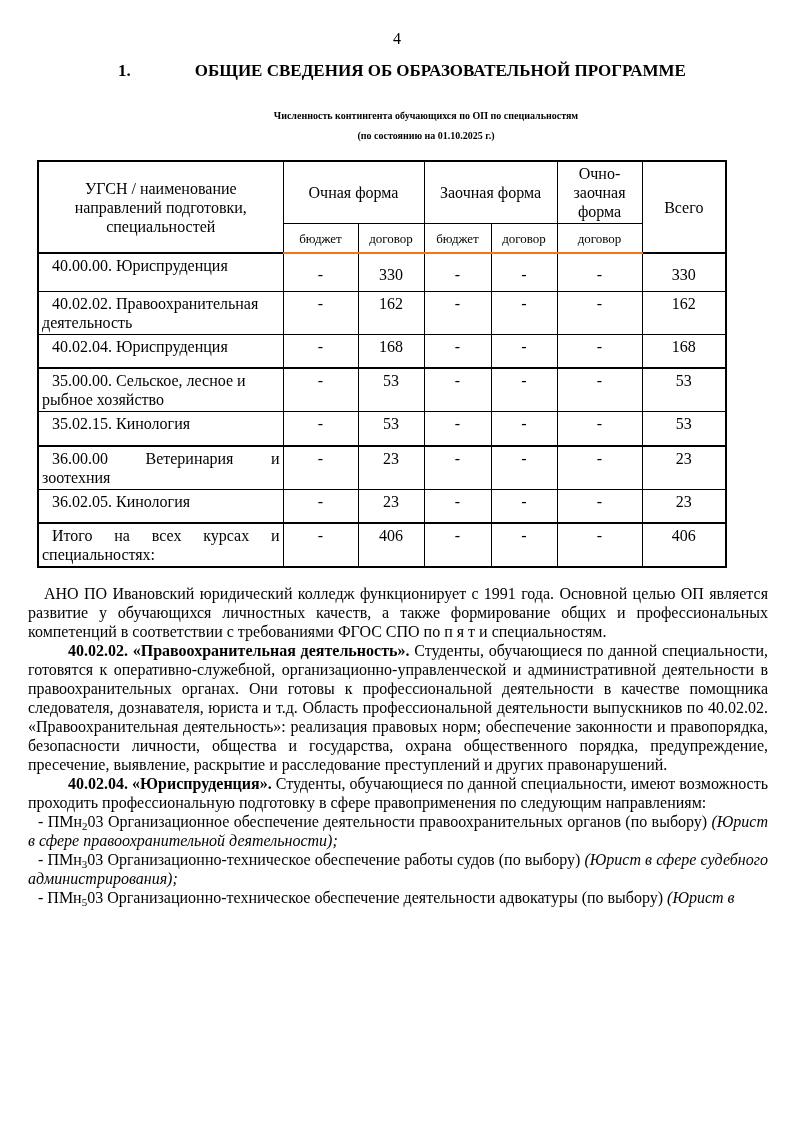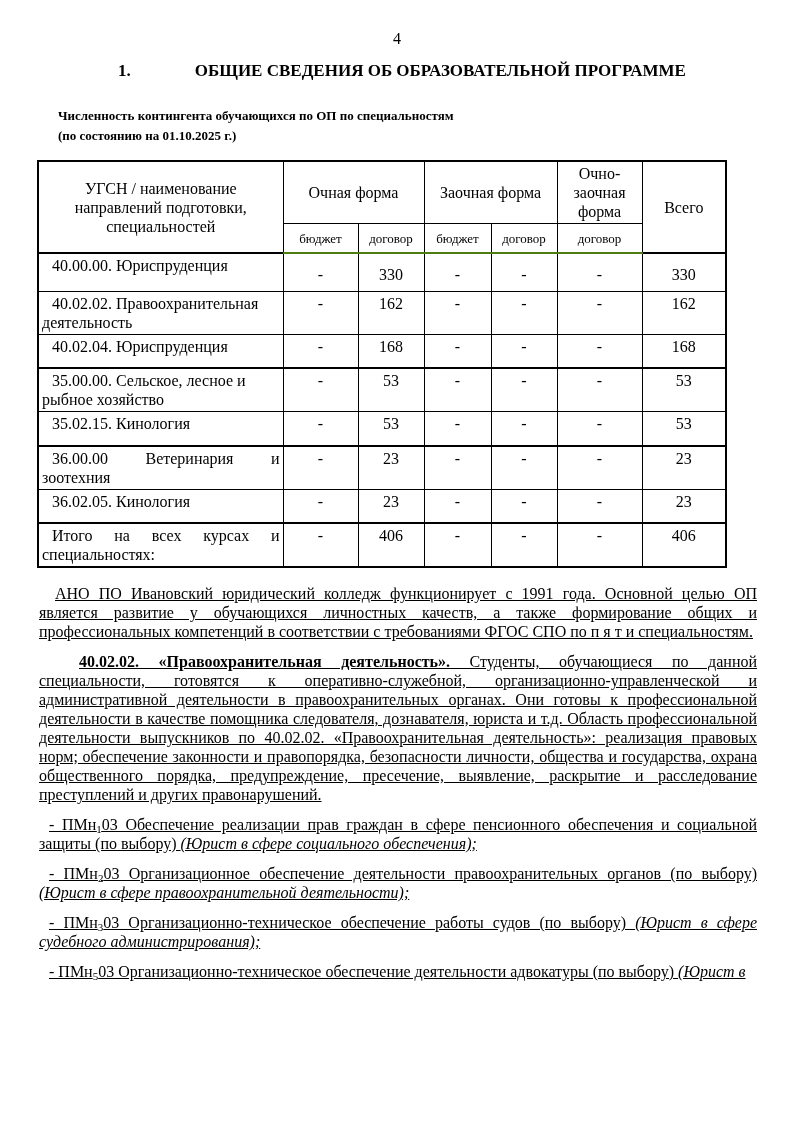--- a/index.html
+++ b/index.html
@@ -22,43 +22,44 @@
     margin-top:13px;
     padding-left:118px;
     display:flex;
     gap:64px;
     font-weight:bold;
     font-size:17px;line-height:20px;
   }
   .subtitle{
     margin-top:25px;
     padding-left:58px;
+    text-align:center;
     font-weight:bold;
-    font-size:13px;line-height:19.5px;
+    font-size:10px;line-height:19.5px;
   }
   table.cont{
     margin:15px 0 0 37px;
     border-collapse:collapse;
     table-layout:fixed;
     width:688px;
     border:2px solid #000;
     font-size:16px;
   }
   table.cont th, table.cont td{
     border:1px solid #000;
     padding:2px 3px;
     font-weight:normal;
     line-height:19px;
     overflow:hidden;
   }
   thead th{vertical-align:middle;text-align:center;}
   tr.subhead th{
     font-size:13px;
     height:24px;
-    border-bottom:2px solid #4d7c0f;
+    border-bottom:2px solid #f97316;
   }
   th[rowspan]{border-bottom:2px solid #000;}
   td.c-name{
     text-align:left;
     vertical-align:top;
     padding:3px 5px 3px 4px;
     text-indent:10px;
   }
   td.c-name.just{text-align:justify;}
   td.c-val{
@@ -71,21 +72,21 @@
   tr.tall{height:38px;}
   tr.tall td.c-val{padding-top:11px;}
   tr.short{height:34px;}
   .body-text{
     margin-top:16px;
     padding:0 26px 0 28px;
     font-size:16px;
     line-height:19px;
     text-align:justify;
   }
-  .body-text .para{margin:11px;text-decoration:underline;}
+  .body-text .para{margin:0;}
   .body-text sub{
     font-size:11px;
     line-height:0;
     vertical-align:-3px;
   }
   .r-b{font-weight:bold;}
   .r-i{font-style:italic;}
 </style>
 </head>
 <body>
@@ -202,19 +203,19 @@
           <td class="c-val">-</td>
           <td class="c-val">-</td>
           <td class="c-val">406</td>
         </tr>
       </tbody>
   </table>
 
   <div class="body-text">
       <div class="para" style="text-indent: 16px;"><span>АНО ПО Ивановский юридический колледж функционирует с 1991 года. Основной целью ОП является развитие у обучающихся личностных качеств, а также формирование общих и профессиональных компетенций в соответствии с требованиями ФГОС СПО по п я т и специальностям.</span></div>
       <div class="para" style="text-indent: 40px;"><span class="r-b">40.02.02. «Правоохранительная деятельность».</span><span> Студенты, обучающиеся по данной специальности, готовятся к оперативно-служебной, организационно-управленческой и административной деятельности в правоохранительных органах. Они готовы к профессиональной деятельности в качестве помощника следователя, дознавателя, юриста и т.д. Область профессиональной деятельности выпускников по 40.02.02. «Правоохранительная деятельность»: реализация правовых норм; обеспечение законности и правопорядка, безопасности личности, общества и государства, охрана общественного порядка, предупреждение, пресечение, выявление, раскрытие и расследование преступлений и других правонарушений.</span></div>
-      <div class="para" style="text-indent: 10px;"><span>- ПМн</span><sub>1</sub><span>03 Обеспечение реализации прав граждан в сфере пенсионного обеспечения и социальной защиты (по выбору) </span><span class="r-i">(Юрист в сфере социального обеспечения);</span></div>
+      <div class="para" style="text-indent: 40px;"><span class="r-b">40.02.04. «Юриспруденция».</span><span> Студенты, обучающиеся по данной специальности, имеют возможность проходить профессиональную подготовку в сфере правоприменения по следующим направлениям:</span></div>
       <div class="para" style="text-indent: 10px;"><span>- ПМн</span><sub>2</sub><span>03 Организационное обеспечение деятельности правоохранительных органов (по выбору) </span><span class="r-i">(Юрист в сфере правоохранительной деятельности);</span></div>
       <div class="para" style="text-indent: 10px;"><span>- ПМн</span><sub>3</sub><span>03 Организационно-техническое обеспечение работы судов (по выбору) </span><span class="r-i">(Юрист в сфере судебного администрирования);</span></div>
       <div class="para" style="text-indent: 10px;"><span>- ПМн</span><sub>5</sub><span>03 Организационно-техническое обеспечение деятельности адвокатуры (по выбору) </span><span class="r-i">(Юрист в</span></div>
     </div>
 
 </div>
 
 </body></html>

